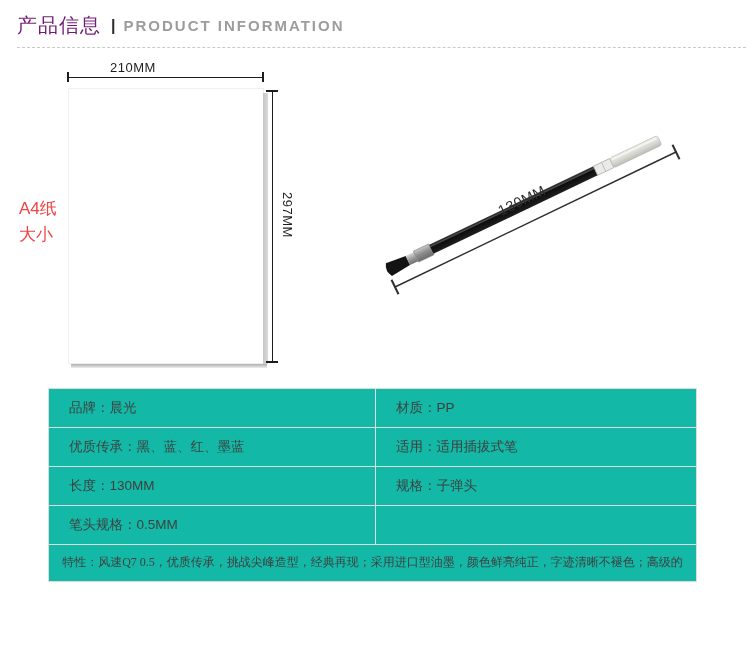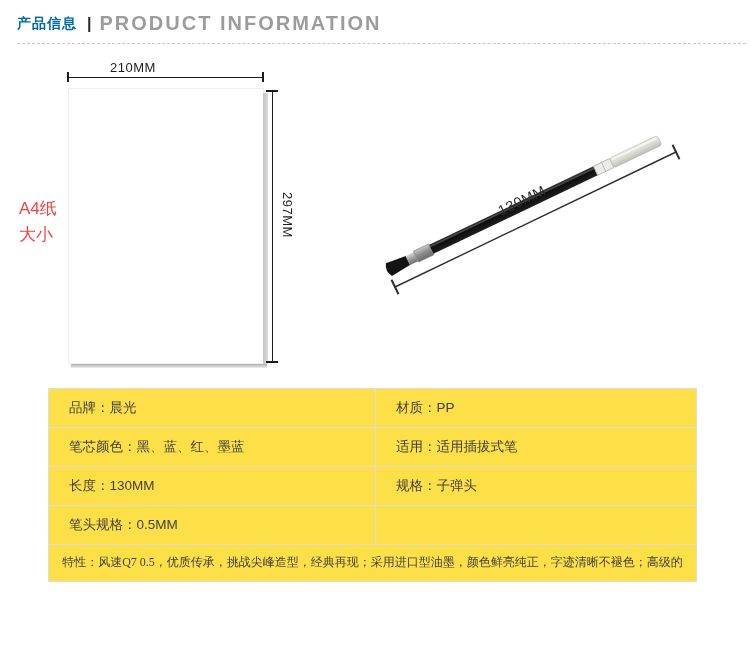--- a/index.html
+++ b/index.html
@@ -9,23 +9,23 @@
     font-family:"Liberation Sans","DejaVu Sans",sans-serif;
     color:#3f3f3f;
   }
   
   .header{
     position:absolute;left:17px;top:0;width:729px;
     padding-top:12px;padding-bottom:8px;
     border-bottom:1px dashed #c9c9c9;
     display:flex;align-items:center;
   }
-  .header .cn{font-size:14px;font-weight:bold;color:#0369a1;letter-spacing:1px;}
+  .header .cn{font-size:20px;font-weight:normal;color:#701a75;letter-spacing:1px;}
   .header .sep{font-size:16px;font-weight:bold;color:#2b2b2b;margin:0 8px 0 10px;}
-  .header .en{font-size:20px;font-weight:bold;color:#9c9c9c;letter-spacing:2px;}
+  .header .en{font-size:15px;font-weight:bold;color:#9c9c9c;letter-spacing:2px;}
   
   .a4-label{
     position:absolute;left:19px;top:196px;
     font-size:17px;line-height:26px;color:#ef4444;font-weight:500;
   }
   .paper{
     position:absolute;left:68px;top:88px;width:194px;height:274px;
     background:#ffffff;border:1px solid #f0f0f0;
   }
   .paper-shadow-right{
@@ -48,21 +48,21 @@
   }
   .w-label{left:110px;top:60px;width:112px;}
   .h-label{left:256px;top:207px;width:62px;height:16px;text-align:center;
     transform:rotate(90deg);transform-origin:center;}
   
   .pen-svg{position:absolute;left:355px;top:85px;}
   
   .spec-table{
     position:absolute;left:48px;top:388px;width:649px;
     border:1px solid #dcdcdc;box-sizing:border-box;
-    font-size:13.5px;color:#3f3f3f;background:#fde047;
+    font-size:13.5px;color:#3f3f3f;background:#14b8a6;
   }
   .spec-row{display:flex;height:38px;border-bottom:1px solid #dcdcdc;}
   .spec-cell{display:flex;align-items:center;box-sizing:border-box;padding-left:20px;}
   .spec-cell.left{width:327px;border-right:1px solid #dcdcdc;}
   .spec-cell.right{flex:1;}
   .feature-row{
     padding:6px 10px 7px 10px;text-align:center;
     font-size:12px;line-height:23px;color:#3f3f3f;font-family:Liberation Serif, serif;
   }
 </style>
@@ -135,21 +135,21 @@
   <line x1="317.5" y1="59.8" x2="324.5" y2="74.2" stroke="#2e2e2e" stroke-width="2"></line>
   <text transform="translate(169,120) rotate(-25.55)" text-anchor="middle" font-size="14.5" fill="#2e2e2e" letter-spacing="0.5">130MM</text>
 </svg>
 
 <div class="spec-table">
   <div class="spec-row">
     <div class="spec-cell left">品牌：晨光</div>
     <div class="spec-cell right">材质：PP</div>
   </div>
   <div class="spec-row">
-    <div class="spec-cell left">笔芯颜色：黑、蓝、红、墨蓝</div>
+    <div class="spec-cell left">优质传承：黑、蓝、红、墨蓝</div>
     <div class="spec-cell right">适用：适用插拔式笔</div>
   </div>
   <div class="spec-row">
     <div class="spec-cell left">长度：130MM</div>
     <div class="spec-cell right">规格：子弹头</div>
   </div>
   <div class="spec-row">
     <div class="spec-cell left">笔头规格：0.5MM</div>
     <div class="spec-cell right"></div>
   </div>

